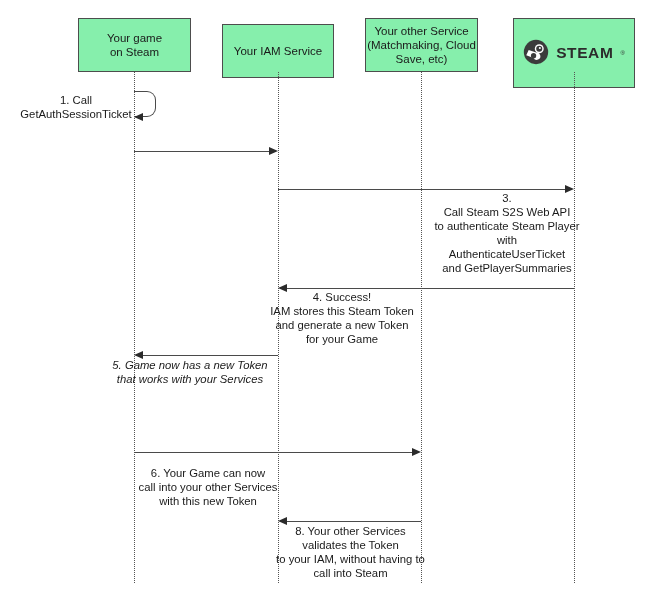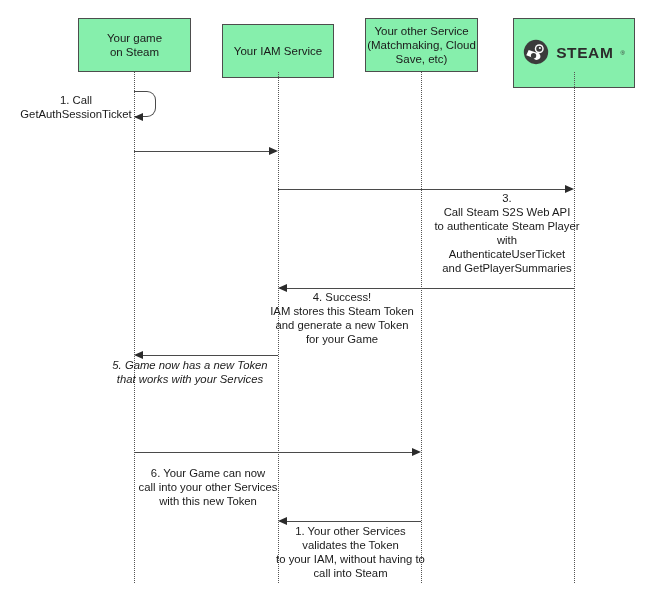--- a/index.html
+++ b/index.html
@@ -168,18 +168,18 @@
 that works with your Services</div>
 
   <div class="msg-line" style="left:134px; top:452px; width:278px;"></div>
   <div class="arrowhead arrow-right" style="left:412px; top:447.5px;"></div>
   <div class="msg-label" style="left:122px; top:454px; width:172px;margin-top:12px;">6. Your Game can now
 call into your other Services
 with this new Token</div>
 
   <div class="msg-line" style="left:287px; top:521px; width:134px;"></div>
   <div class="arrowhead arrow-left" style="left:278px; top:516.5px;"></div>
-  <div class="msg-label" style="left:258px; top:524px; width:185px;">1. Your other Services
+  <div class="msg-label" style="left:258px; top:524px; width:185px;">8. Your other Services
 validates the Token
 to your IAM, without having to
 call into Steam</div>
 
 </div>
 
 </body></html>

